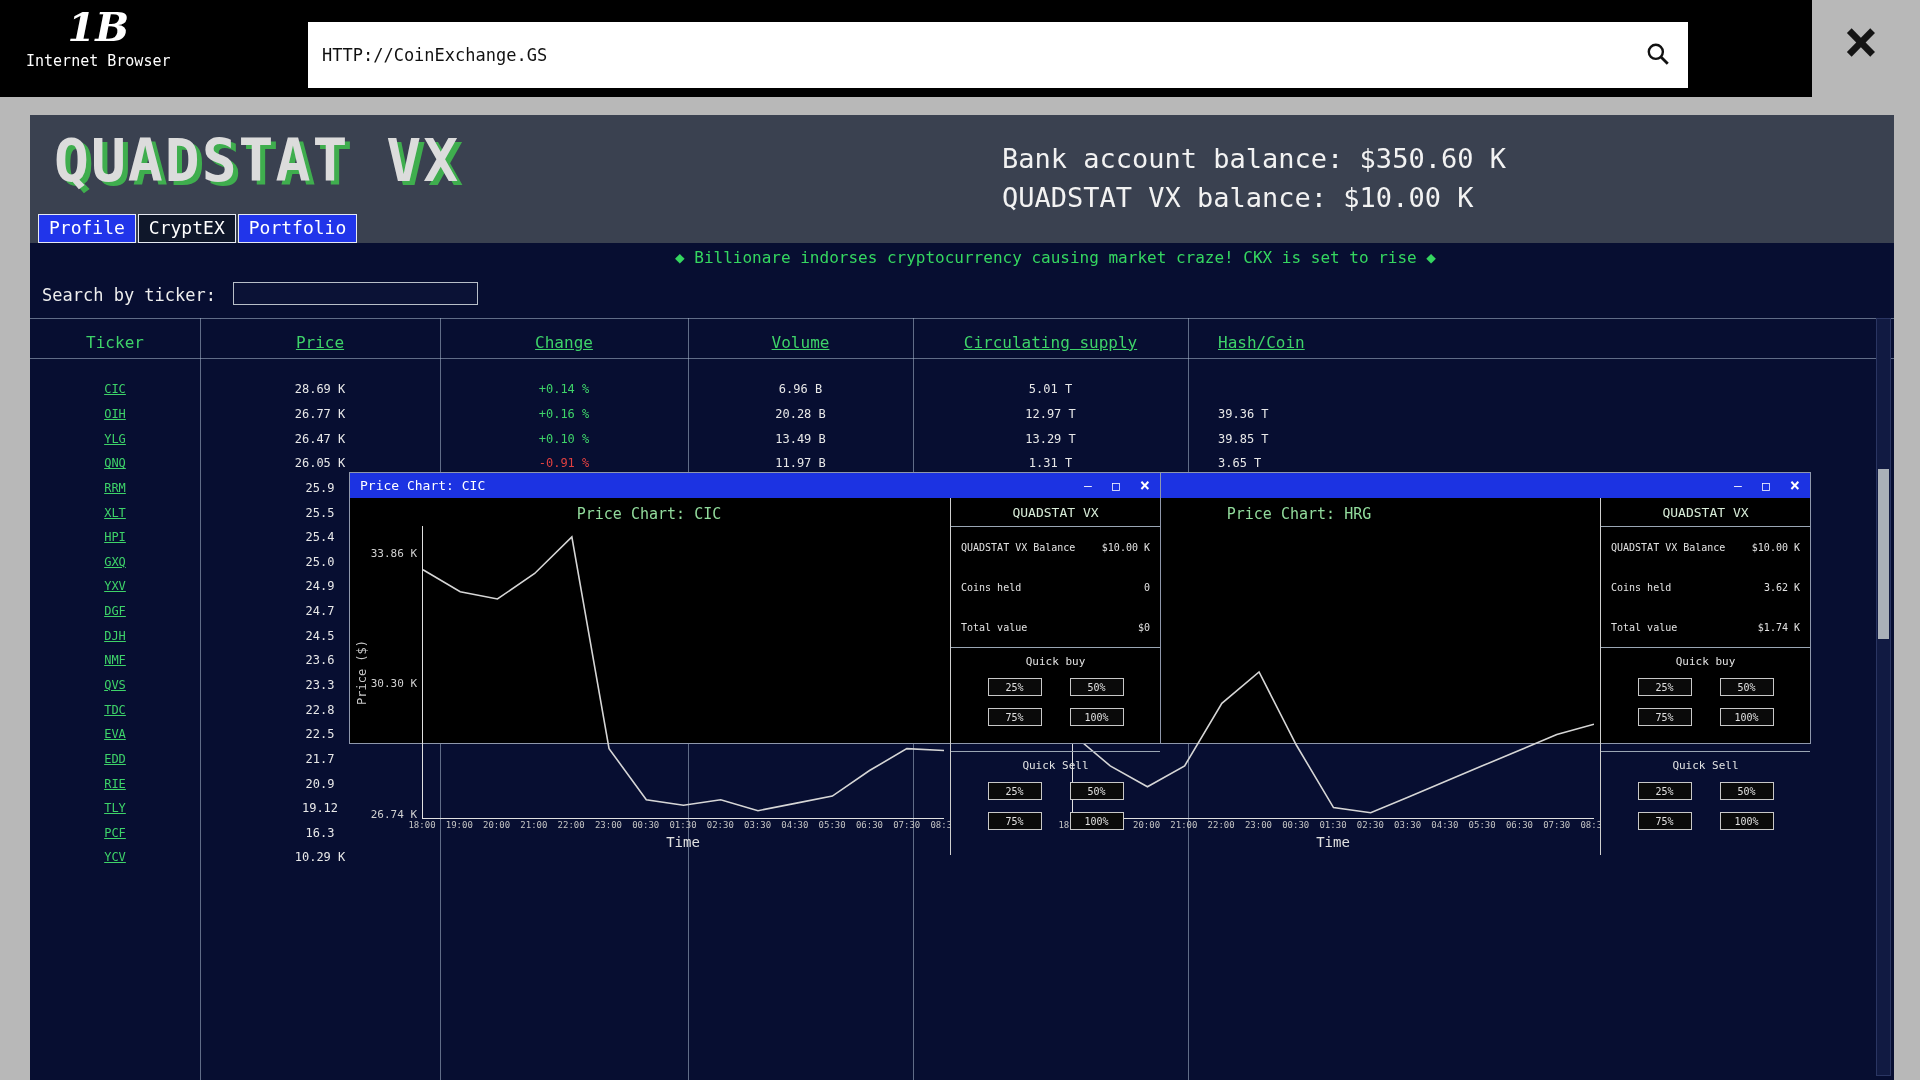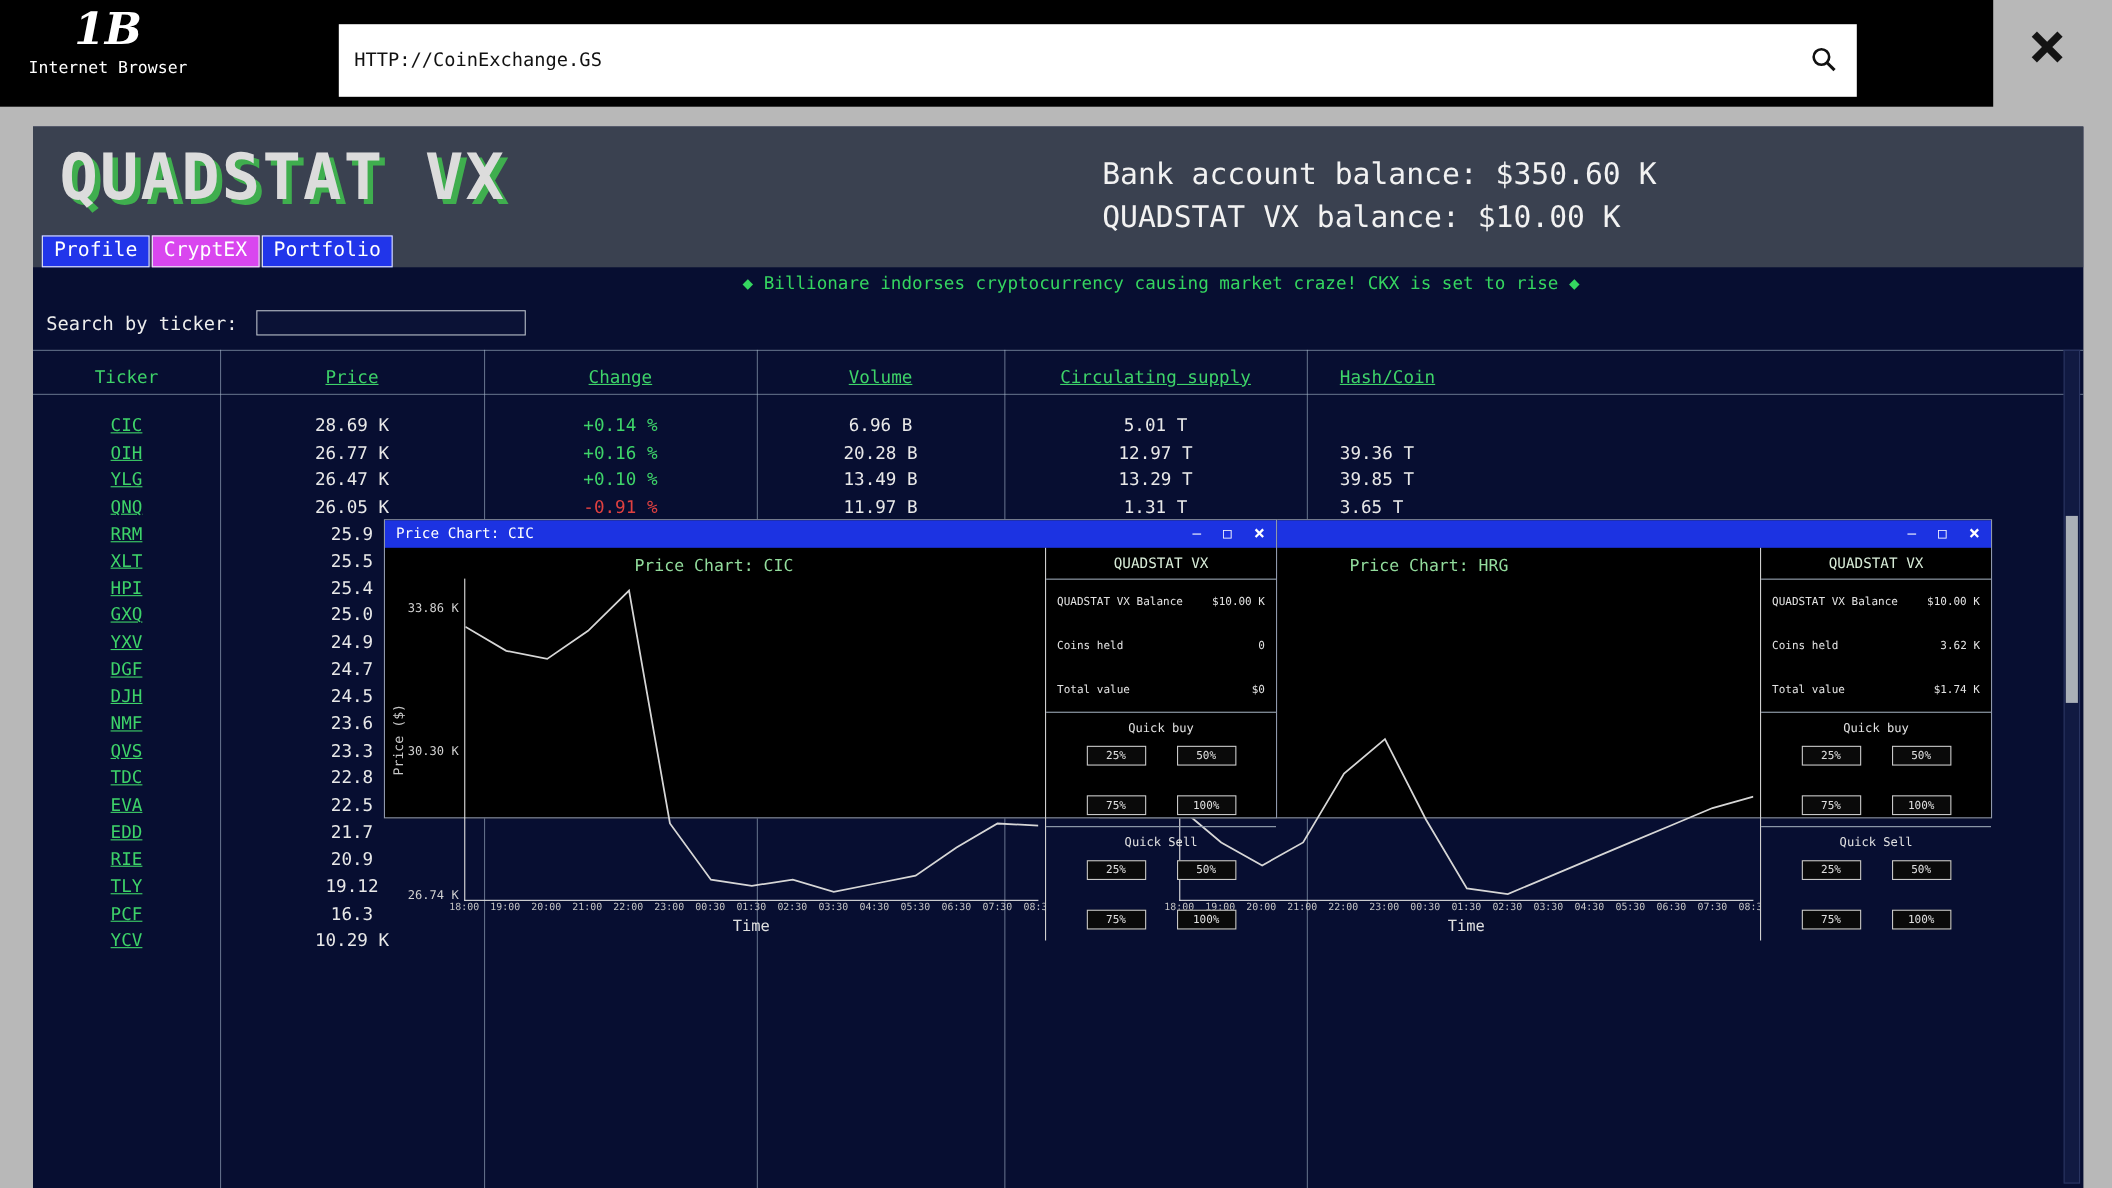--- a/index.html
+++ b/index.html
@@ -23,39 +23,39 @@
 
   
   .page{ position:absolute; left:30px; top:115px; width:1864px; height:965px; background:#070e31; overflow:hidden; }
 
   .site-header{ position:absolute; left:0; top:0; right:0; height:128px; background:#3a4150; }
   .site-title{ position:absolute; left:24px; top:12px; font-size:58px; font-weight:bold; letter-spacing:2px;
                color:#dcdcdc; text-shadow:5px 4px 0 #3fae4e; white-space:nowrap; }
   .balances{ position:absolute; left:972px; top:24px; color:#f2f2f2; font-size:27px; line-height:39px; white-space:nowrap; }
   .tabs{ position:absolute; left:8px; bottom:0; display:flex; gap:2px;border-radius:10px; }
   .tab{ border:1px solid #e6e9f2; background:#2135ea; color:#fff; font-size:18px; padding:2px 10px 4px; cursor:pointer; white-space:nowrap; }
-  .tab.active{ background:#d946ef; }
+  .tab.active{ background:#0f172a; }
 
   .news-bar{ position:absolute; left:0; top:128px; right:0; height:30px; line-height:30px;
              color:#35d660; font-size:16px; padding-left:645px; white-space:nowrap; }
 
   .search-label{ position:absolute; left:12px; top:170px; color:#ededed; font-size:17px; }
   .search-input{ position:absolute; left:203px; top:167px; width:245px; height:23px; background:#0b1236;
                  border:1px solid #b8bec8; color:#fff; font-family:inherit; font-size:14px; padding:0 6px; outline:none; }
 
   
   .hline{ position:absolute; left:0; right:0; height:1px; background:rgba(170,185,205,.55); }
   .hline.top{ top:203px; } .hline.under-header{ top:243px; }
   .vline{ position:absolute; top:203px; bottom:0; width:1px; background:rgba(170,185,205,.55); }
   .v0{left:170px}.v1{left:410px}.v2{left:658px}.v3{left:883px}.v4{left:1158px}
 
   .table-header{ position:absolute; left:0; right:0; top:214px; height:26px; display:flex; align-items:center;
                  color:#3ed369; font-size:16px; }
   .table-body{ position:absolute; left:0; right:0; top:262px; }
-  .trow{ display:flex; height:24.65px; font-size:16px; color:#e8e8e8; }
+  .trow{ display:flex; align-items:center; height:24.65px; font-size:12px; color:#e8e8e8; }
   .col0{width:170px; text-align:center} .col1{width:240px; text-align:center}
   .col2{width:248px; text-align:center} .col3{width:225px; text-align:center}
   .col4{width:275px; text-align:center} .col5{flex:1; text-align:left; padding-left:30px}
   .th.link{ text-decoration:underline; cursor:pointer; }
   .tick{ color:#3ed369; text-decoration:underline; cursor:pointer; }
   .up{ color:#3ed369; } .down{ color:#e04040; }
 
   .scrollbar{ position:absolute; right:3px; top:203px; bottom:4px; width:15px; background:#111a42;
               border:1px solid #2a3562; cursor:pointer; }
   .scroll-thumb{ position:absolute; left:1px; right:1px; top:150px; height:170px; background:#aab0b8; cursor:grab; }
@@ -83,21 +83,21 @@
   .plot polyline{ fill:none; stroke:#d6d6d6; stroke-width:1.6; vector-effect:non-scaling-stroke; }
   .x-ticks{ height:14px; position:relative; margin-left:68px; font-size:9px; color:#c4c4c4; }
   .x-ticks span{ position:absolute; top:1px; transform:translateX(-50%); white-space:nowrap; }
   .x-axis-label{ height:20px; line-height:18px; text-align:center; color:#e0e0e0; font-size:14px; margin-left:68px; }
 
   .panel{ width:210px; border-left:1px solid #cfcfcf; display:flex; flex-direction:column; color:#e2e2e2; }
   .panel-header{ text-align:center; padding:7px 0 6px; font-size:13px; color:#d8ecd8; border-bottom:1px solid #9aa6b4; }
   .prow{ display:flex; justify-content:space-between; align-items:center; padding:0 10px; font-size:10px; height:40px; }
   .quick-section{ border-top:1px solid #9aa6b4; flex:1; display:flex; flex-direction:column; align-items:center; padding-top:7px; }
   .quick-title{ font-size:11px; margin-bottom:10px; }
-  .btn-grid{ display:grid; grid-template-columns:repeat(2,54px); gap:27px 28px; }
+  .btn-grid{ display:grid; grid-template-columns:repeat(2,54px); gap:12px 28px; }
   .qbtn{ height:18px; background:#0a0a0a; border:1px solid #c8c8c8; color:#e0e0e0; font-size:10px;
          font-family:inherit; cursor:pointer; padding:0; }
 </style>
 </head>
 <body>
 
 <div class="screen">
 
   <div class="topbar">
     <div class="logo">

